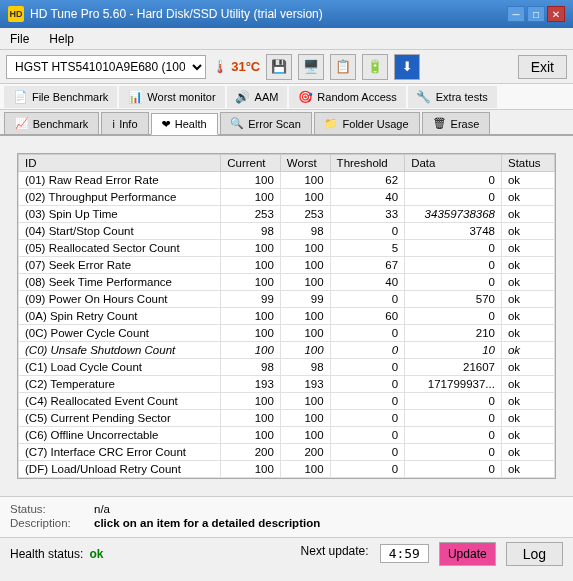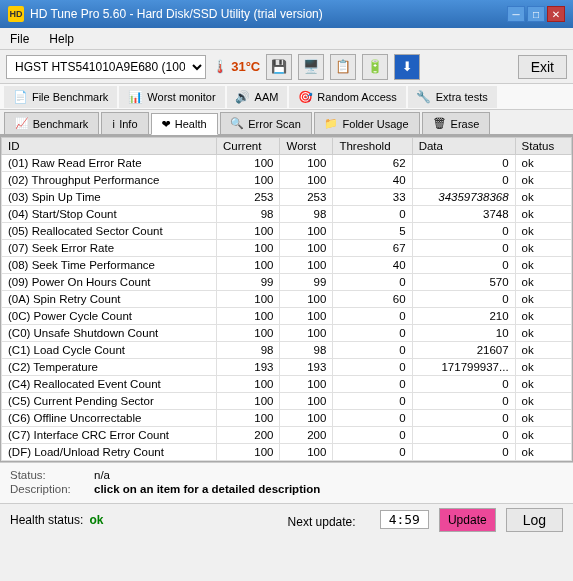--- a/index.html
+++ b/index.html
@@ -143,21 +143,21 @@
       cursor: pointer;
       font-size: 11px;
       display: flex; align-items: center; gap: 4px;
     }
     .tab.active { background: white; border-bottom: 1px solid white; margin-bottom: -1px; }
 
     
     .main-content {
       background: white;
       border: 1px solid #aaa;
-      margin: 0;
+      margin: 17px;
     }
 
     
     .health-table {
       width: 100%;
       border-collapse: collapse;
       font-size: 11.5px;
     }
     .health-table th {
       background: #e8e8e8;
@@ -202,21 +202,21 @@
       background: #ec4899;
       border: 1px solid #aaa;
       cursor: pointer; font-size: 12px;
     }
     .log-btn {
       height: 24px; padding: 0 16px;
       background: #e8e8e8;
       border: 1px solid #aaa;
       cursor: pointer; font-size: 14px;
     }
-    .next-update { margin-left: auto; display: flex; align-items: flex-end; gap: 24px; }
+    .next-update { margin-left: auto; display: flex; align-items: flex-start; gap: 11px; }
     .time-display {
       background: white;
       border: 1px solid #aaa;
       padding: 1px 8px;
       font-family: monospace;
       font-size: 13px;
     }
     .status-left { display: flex; align-items: center; gap: 6px; }
   </style>
 </head>
@@ -391,21 +391,21 @@
           <td>ok</td>
         </tr>
         <tr style="cursor: pointer;">
           <td>(0C) Power Cycle Count</td>
           <td style="text-align: right;">100</td>
           <td style="text-align: right;">100</td>
           <td style="text-align: right;">0</td>
           <td style="text-align: right;">210</td>
           <td>ok</td>
         </tr>
-        <tr style="cursor: pointer;">
+        <tr style="cursor: pointer; font-style: italic;">
           <td>(C0) Unsafe Shutdown Count</td>
           <td style="text-align: right;">100</td>
           <td style="text-align: right;">100</td>
           <td style="text-align: right;">0</td>
           <td style="text-align: right;">10</td>
           <td>ok</td>
         </tr>
         <tr style="cursor: pointer;">
           <td>(C1) Load Cycle Count</td>
           <td style="text-align: right;">98</td>

